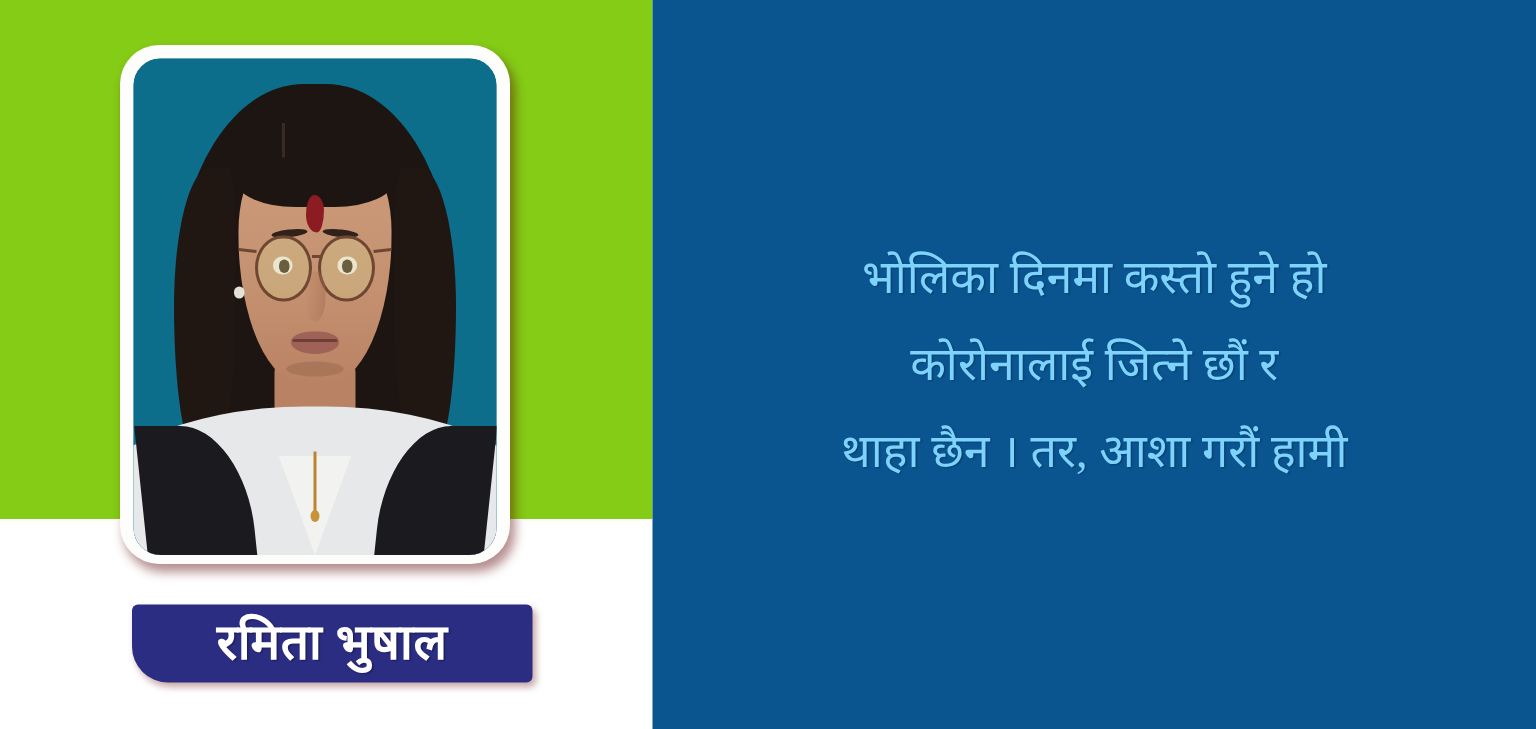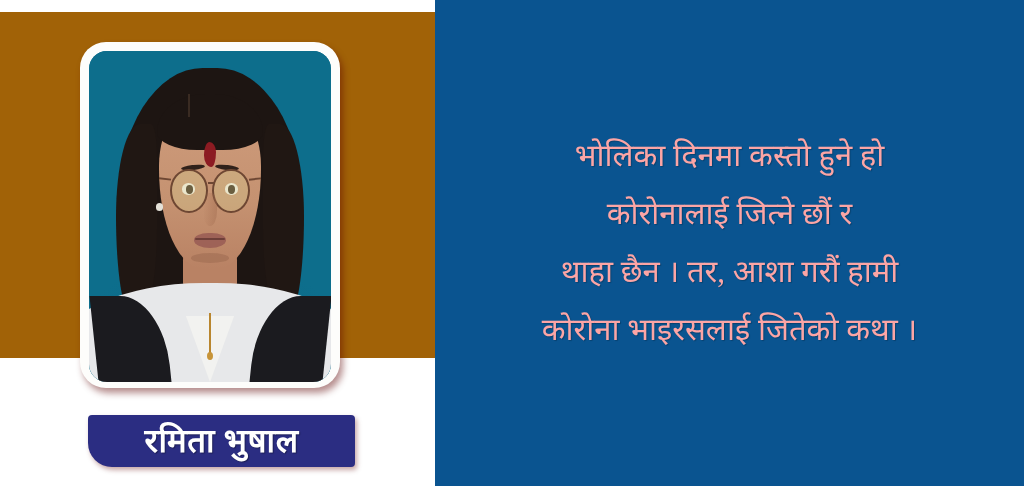--- a/index.html
+++ b/index.html
@@ -14,23 +14,22 @@
     overflow: hidden;
     font-family: "Liberation Sans", sans-serif;
     display: flex;
   }
 
   
   .left-panel {
     position: relative;
     width: 435px;
     height: 346px;
-    background: #a16207;
+    background: #84cc16;
     flex: 0 0 435px;
-    margin-top: 12px;
   }
 
   
   .photo-frame {
     position: absolute;
     left: 80px;
     top: 30px;
     width: 260px;
     height: 346px;
     background: #fdfdfb;
@@ -342,21 +341,21 @@
     align-items: center;
     justify-content: center;
     padding: 0 14px;
     box-sizing: border-box;
   }
   .quote-block {
     width: 100%;
     text-align: center;
   }
   .quote-line {
-    color: #fca5a5;
+    color: #7dd3fc;
     font-size: 31px;
     line-height: 58px;
     white-space: nowrap;
     font-family: "Liberation Serif", "DejaVu Serif", serif;
     text-shadow: 1px 1px 1px rgba(0,0,0,0.22);
   }
 </style>
 </head>
 <body>
 
@@ -416,17 +415,16 @@
       <span class="name-text">रमिता भुषाल</span>
     </div>
 
   </div>
 
   <div class="right-panel">
     <div class="quote-block">
       <div class="quote-line">भोलिका दिनमा कस्तो हुने हो</div>
       <div class="quote-line">कोरोनालाई जित्ने छौं र</div>
       <div class="quote-line">थाहा छैन । तर, आशा गरौं हामी</div>
-      <div class="quote-line">कोरोना भाइरसलाई जितेको कथा ।</div>
     </div>
   </div>
 
 </div>
 
 </body></html>

